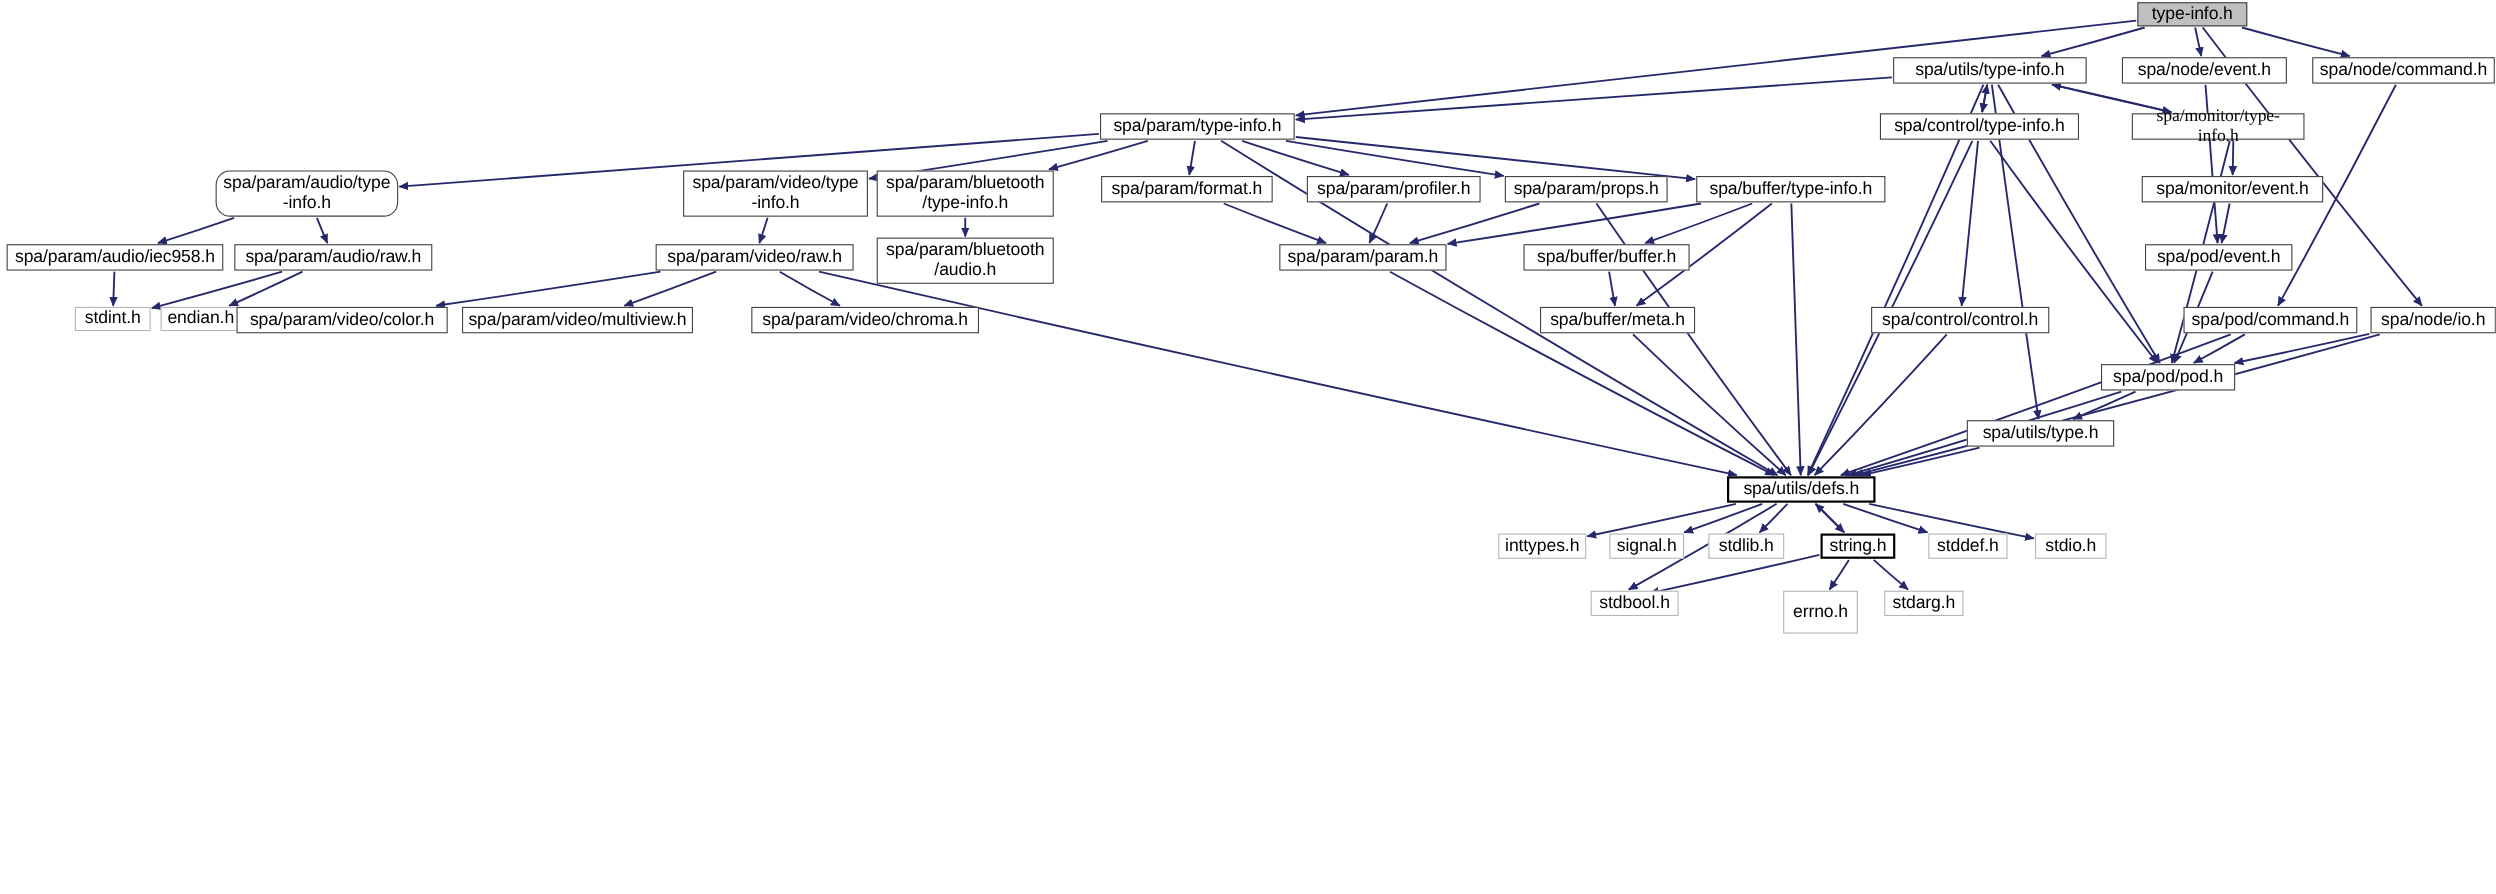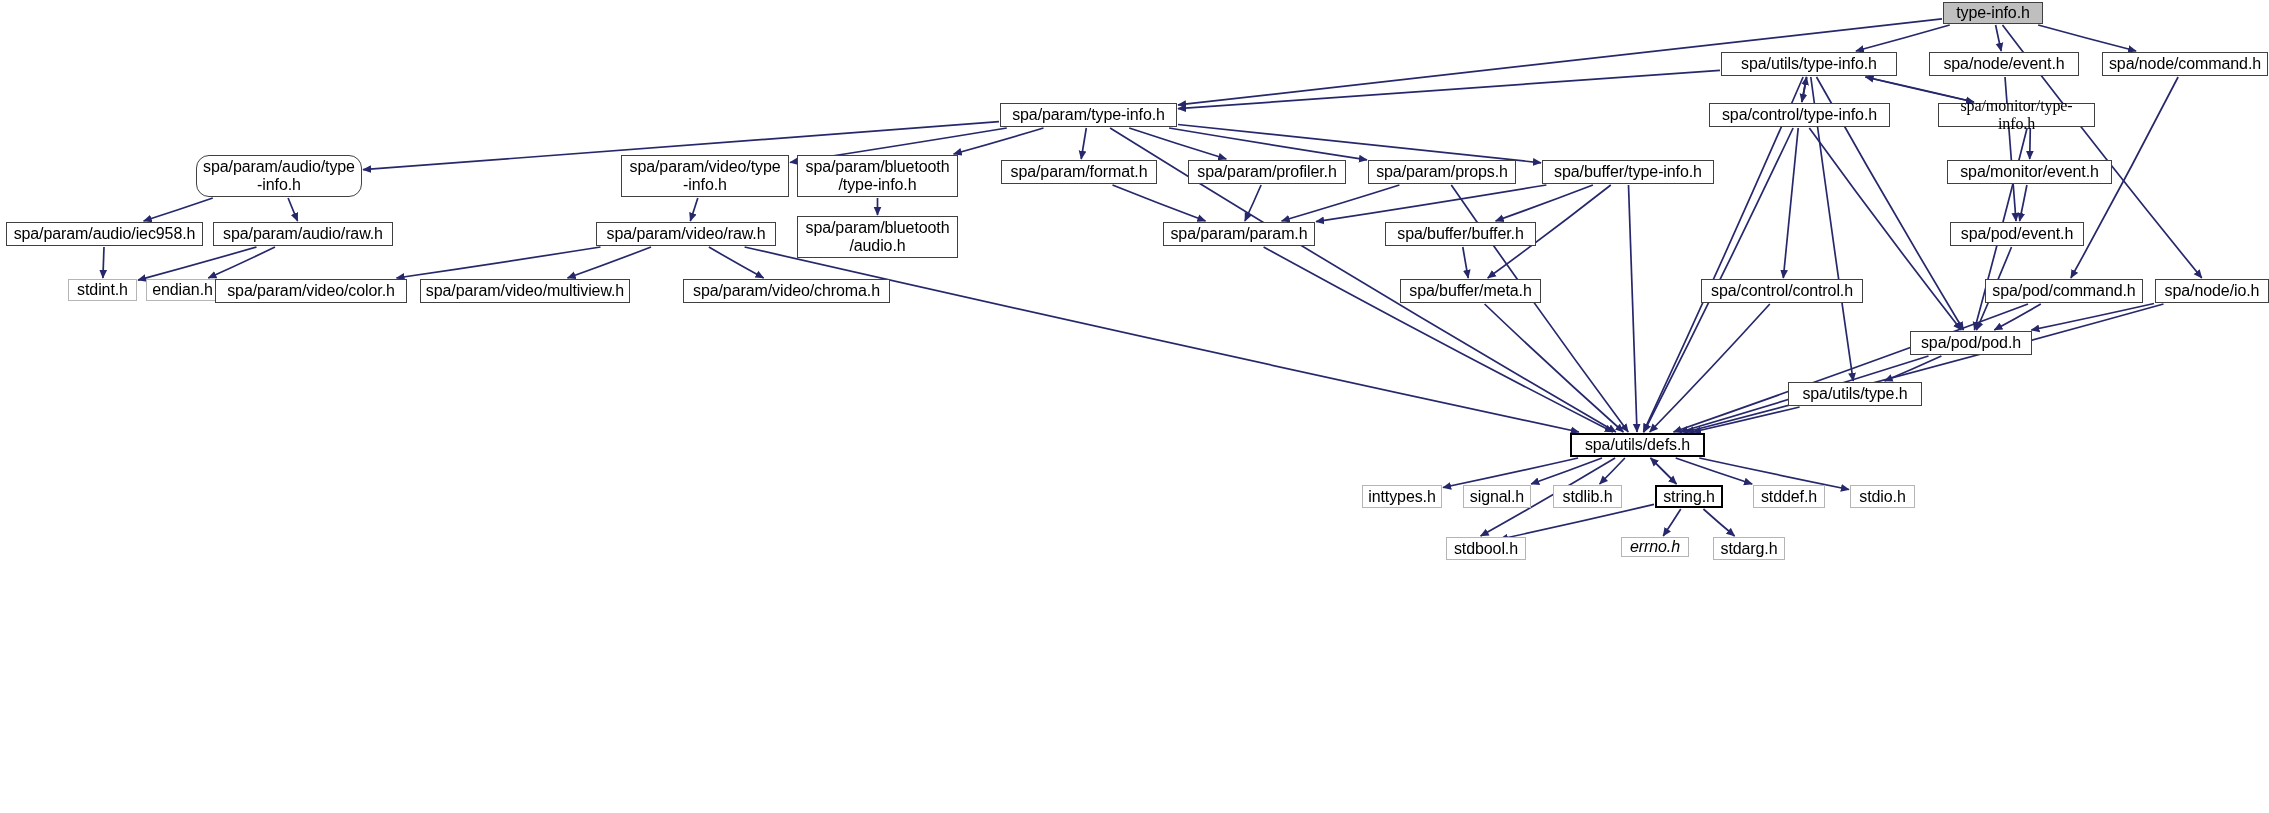--- a/index.html
+++ b/index.html
@@ -179,16 +179,16 @@
       <div class="node" style="left: 1910px; top: 331px; width: 122px; height: 24px;"><span>spa/pod/pod.h</span></div>
       <div class="node" style="left: 1788px; top: 382px; width: 134px; height: 24px;"><span>spa/utils/type.h</span></div>
       <div class="node emph" style="left: 1570px; top: 433px; width: 135px; height: 24px;"><span>spa/utils/defs.h</span></div>
       <div class="node ext" style="left: 1362px; top: 485px; width: 80px; height: 23px;"><span>inttypes.h</span></div>
       <div class="node ext" style="left: 1463px; top: 485px; width: 68px; height: 23px;"><span>signal.h</span></div>
       <div class="node ext" style="left: 1553px; top: 485px; width: 69px; height: 23px;"><span>stdlib.h</span></div>
       <div class="node emph" style="left: 1655px; top: 485px; width: 68px; height: 23px;"><span>string.h</span></div>
       <div class="node ext" style="left: 1753px; top: 485px; width: 72px; height: 23px;"><span>stddef.h</span></div>
       <div class="node ext" style="left: 1850px; top: 485px; width: 65px; height: 23px;"><span>stdio.h</span></div>
       <div class="node ext" style="left: 1419px; top: 537px; width: 80px; height: 23px; margin-left: 27px;"><span>stdbool.h</span></div>
-      <div class="node ext" style="left: 1621px; top: 537px; width: 68px; height: 20px; font-style: italic;"><span>errno.h</span></div>
+      <div class="node ext" style="left: 1621px; top: 537px; width: 68px; height: 39px;"><span>errno.h</span></div>
       <div class="node ext" style="left: 1713px; top: 537px; width: 72px; height: 23px;"><span>stdarg.h</span></div>
     </div>
 </div>
 
 </body></html>

